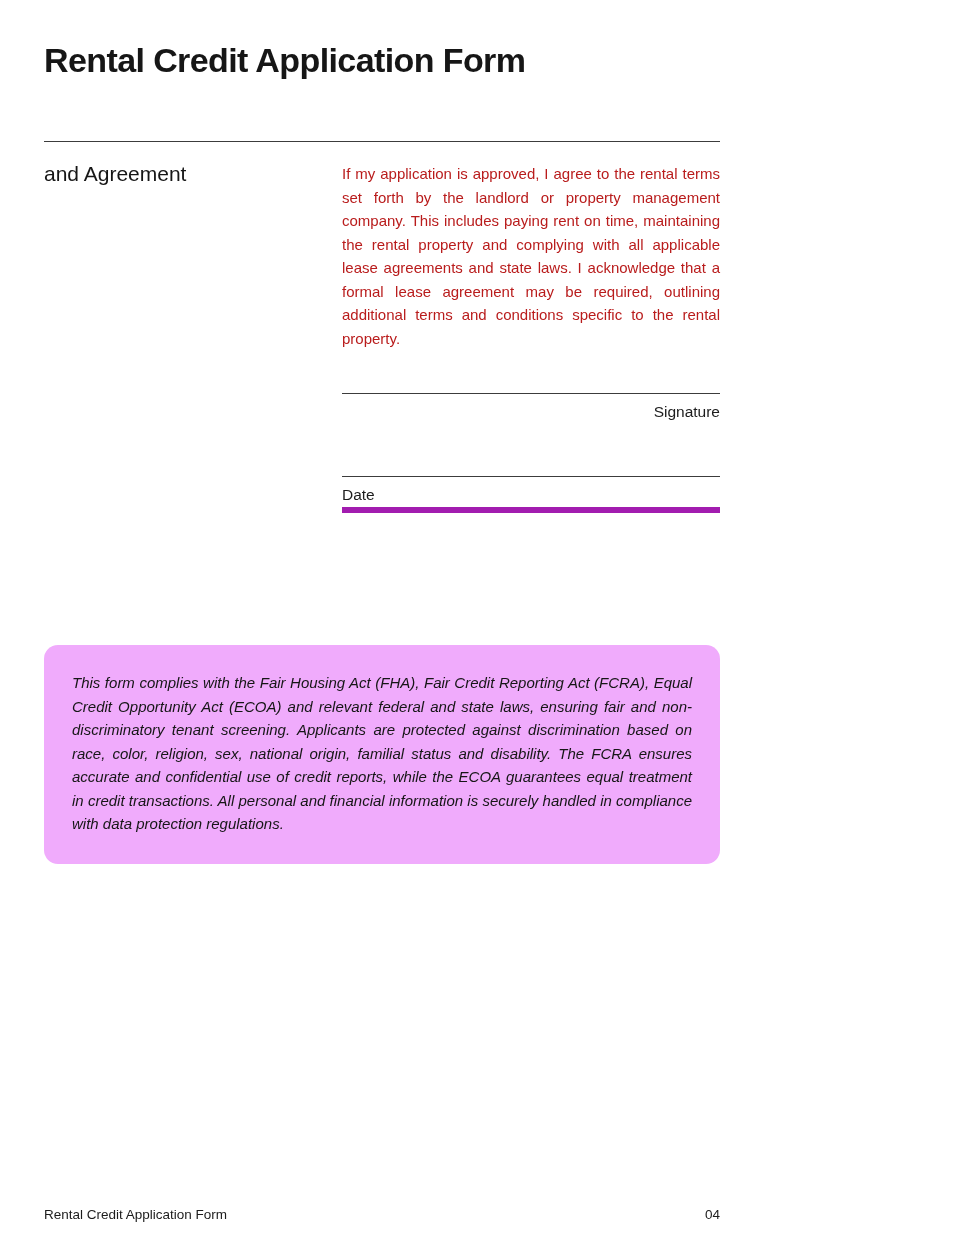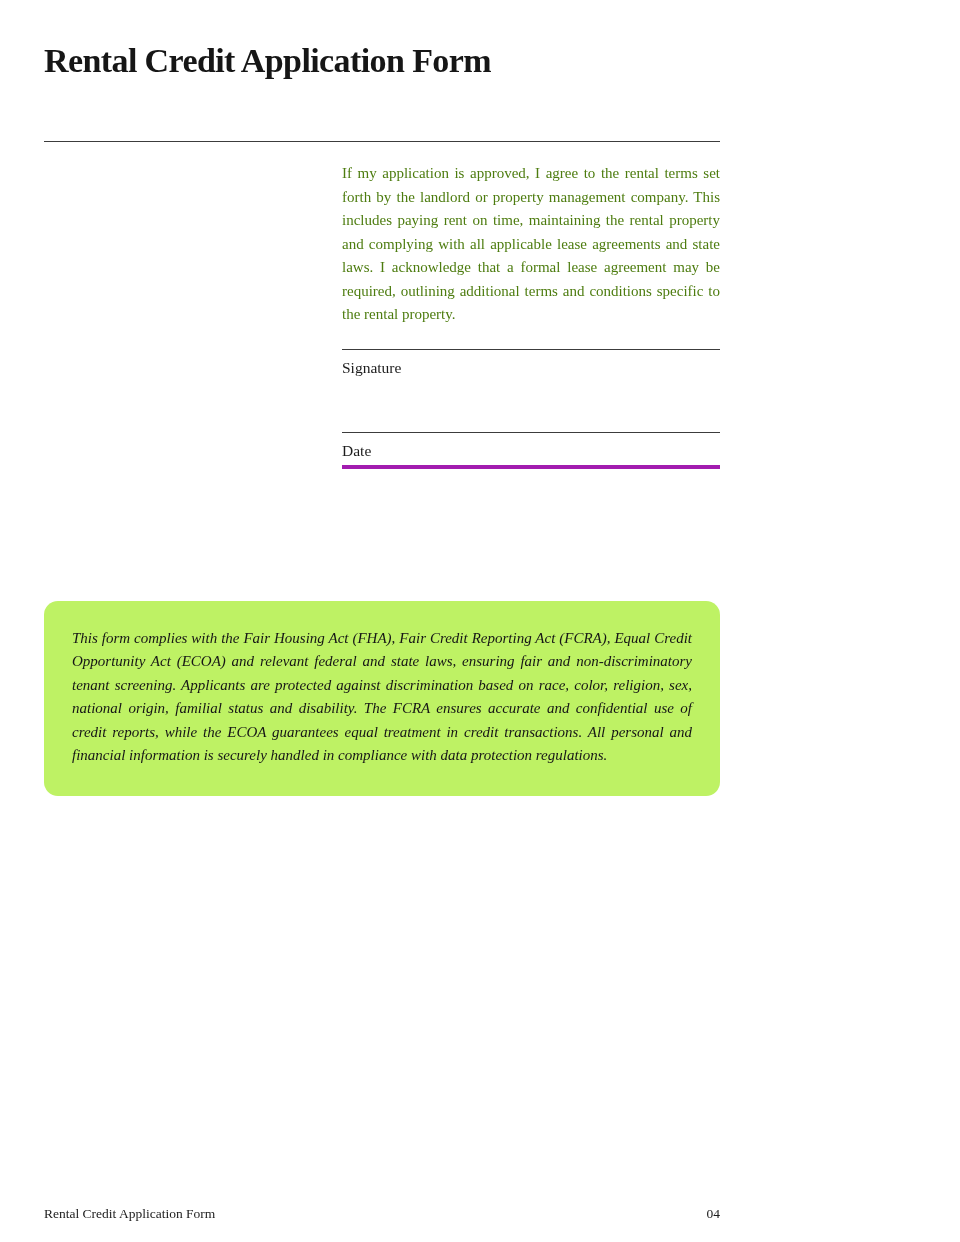--- a/index.html
+++ b/index.html
@@ -9,21 +9,20 @@
     font-family: "Liberation Sans", sans-serif;
     color: #161616;
     -webkit-font-smoothing: antialiased;
   }
   .page {
     width: 764px;
     min-height: 1242px;
     padding: 34px 44px 20px 44px;
     display: flex;
     flex-direction: column;
-    font-family: Liberation Serif, serif;
   }
   .doc-title {
     margin: 8px 0 0 0;
     font-size: 34px;
     font-weight: 700;
     letter-spacing: -0.6px;
     line-height: 1.1;
   }
   .top-rule {
     border: none;
@@ -42,32 +41,33 @@
     font-weight: 400;
     line-height: 1.32;
     padding-right: 20px;
   }
   .section-content { flex: 1; min-width: 0; }
   .body-text {
     margin: 2px 0 0 0;
     font-size: 15px;
     line-height: 23.5px;
     text-align: justify;
-    color: #4d7c0f;
+    color: #b91c1c;
   }
   .field {
     border-top: 1px solid #3c3c3c;
   }
   .signature-field {
-    margin-top: 22px;
+    margin-top: 43px;
     height: 83px;
+    text-align: right;
   }
   .date-field {
     height: 37px;
-    border-bottom: 4px solid #a21caf;
+    border-bottom: 6px solid #a21caf;
   }
   .field-label {
     font-size: 15.5px;
     padding-top: 9px;
     color: #1c1c1c;
   }
   .note-box {
     margin-top: 132px;
     border-radius: 14px;
     padding: 26px 28px 28px 28px;
@@ -93,35 +93,36 @@
 <body>
 
 <div class="page">
 
   <h1 class="doc-title">Rental Credit Application Form</h1>
 
   <hr class="top-rule">
 
   <section class="section">
     <div class="section-heading">
+      <div>and Agreement</div>
     </div>
     <div class="section-content">
       <p class="body-text">If my application is approved, I agree to the rental terms set forth by the landlord or property management company. This includes paying rent on time, maintaining the rental property and complying with all applicable lease agreements and state laws. I acknowledge that a formal lease agreement may be required, outlining additional terms and conditions specific to the rental property.</p>
 
       <div class="field signature-field">
         <div class="field-label">Signature</div>
       </div>
 
       <div class="field date-field">
         <div class="field-label">Date</div>
       </div>
     </div>
   </section>
 
-  <div class="note-box" style="background: #bef264;">
+  <div class="note-box" style="background: #f0abfc;">
     <p>This form complies with the Fair Housing Act (FHA), Fair Credit Reporting Act (FCRA), Equal Credit Opportunity Act (ECOA) and relevant federal and state laws, ensuring fair and non-discriminatory tenant screening. Applicants are protected against discrimination based on race, color, religion, sex, national origin, familial status and disability. The FCRA ensures accurate and confidential use of credit reports, while the ECOA guarantees equal treatment in credit transactions. All personal and financial information is securely handled in compliance with data protection regulations.</p>
   </div>
 
   <footer class="footer">
     <span>Rental Credit Application Form</span>
     <span>04</span>
   </footer>
 
 </div>
 

